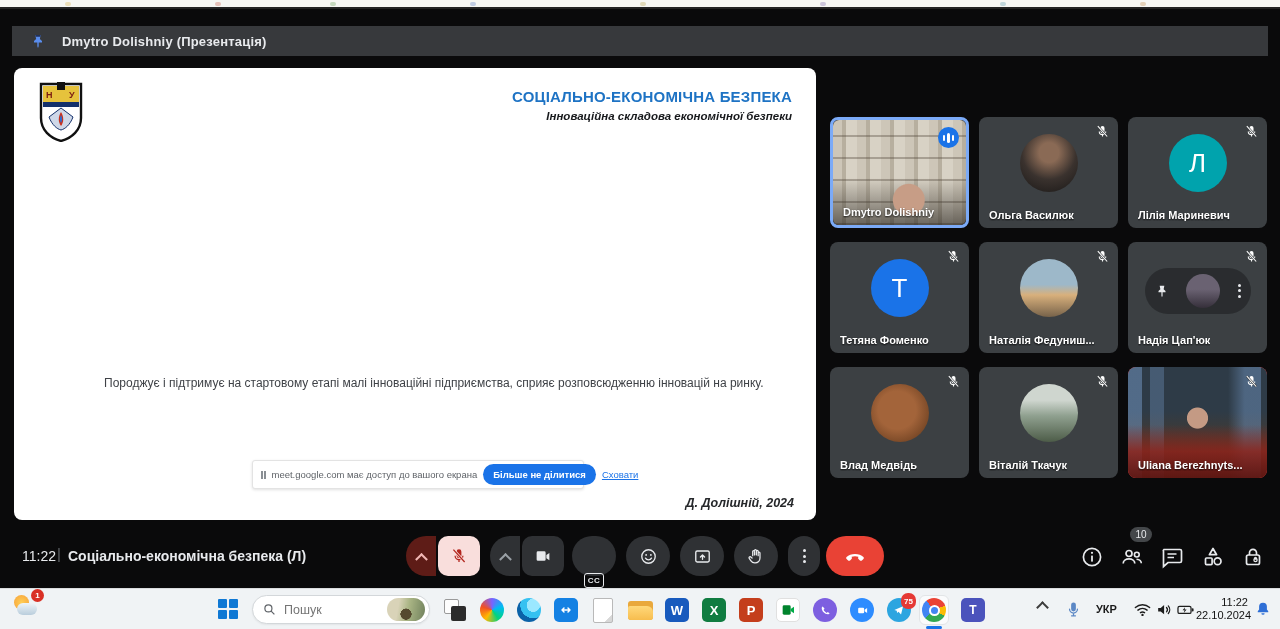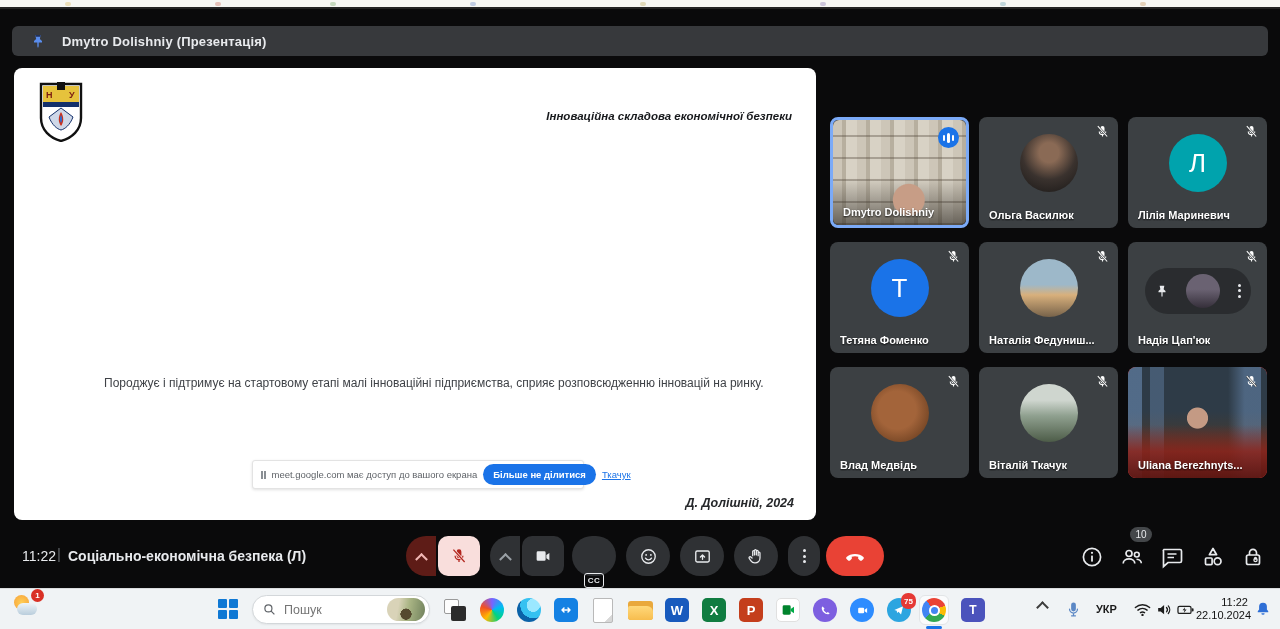--- a/index.html
+++ b/index.html
@@ -9,21 +9,21 @@
 
   
   .tabstrip { position:absolute; left:0; top:0; width:1280px; height:9px;
               background:#f6f6f3; border-bottom:2px solid #232323; }
   .tabdot { position:absolute; top:2px; width:6px; height:4px; border-radius:2px; opacity:.35; }
 
   
   .meet-bg { position:absolute; left:0; top:11px; width:1280px; height:577px; background:#0a0a0b; }
 
   .pin-banner { position:absolute; left:12px; top:26px; width:1256px; height:30px;
-                background:#37393c; border-radius:6px; display:flex; align-items:center;
+                background:#37393c; border-radius:0; display:flex; align-items:center;
                 padding-left:18px; gap:16px; }
   .pin-banner .title { color:#e8eaed; font-size:13px; font-weight:600; letter-spacing:.2px; }
 
   
   .slide { position:absolute; left:14px; top:68px; width:802px; height:452px;
            background:#ffffff; border-radius:8px; }
   .slide .emblem { position:absolute; left:24px; top:12px; }
   .slide-title { position:absolute; right:24px; top:20px; font-size:15px; font-weight:bold;
                  color:#1e73c4; letter-spacing:.2px; }
   .slide-sub { position:absolute; right:24px; top:42px; font-size:11.5px; font-style:italic;
@@ -216,31 +216,32 @@
       <path d="M3 4h40v34c0 12-9 20-20 23C12 58 3 50 3 38V4z" fill="#fff" stroke="#111" stroke-width="2.4"></path>
       <rect x="5" y="6" width="36" height="16" fill="#e6c23c"></rect>
       <rect x="19" y="2" width="8" height="8" fill="#111"></rect>
       <text x="8" y="18" font-size="9" font-weight="bold" fill="#7a1b12">Н</text>
       <text x="31" y="18" font-size="9" font-weight="bold" fill="#7a1b12">У</text>
       <rect x="5" y="22" width="36" height="5" fill="#13306b"></rect>
       <path d="M23 28l-12 9c3 8 8 12 12 13 4-1 9-5 12-13l-12-9z" fill="#cfd8e8" stroke="#13306b" stroke-width="1"></path>
       <path d="M23 32c-3 5-3 10 0 14 3-4 3-9 0-14z" fill="#c8311f"></path>
       <path d="M23 35c-1.4 2.8-1.4 5.6 0 8 1.4-2.4 1.4-5.2 0-8z" fill="#2a6fd4"></path>
     </svg>
+    <div class="slide-title">СОЦІАЛЬНО-ЕКОНОМІЧНА БЕЗПЕКА</div>
     <div class="slide-sub">Інноваційна складова економічної безпеки</div>
     <p class="slide-p2">Породжує і підтримує на стартовому етапі малі інноваційні підприємства, сприяє розповсюдженню інновацій на ринку.</p>
 
     <div class="share-notice">
       <span class="pause-ic">
           <i></i>
           <i></i>
         </span>
       <span class="share-msg">meet.google.com має доступ до вашого екрана</span>
       <button class="stop-share-btn">Більше не ділитися</button>
-      <a class="hide-link">Ткачук</a>
+      <a class="hide-link">Сховати</a>
     </div>
 
     <div class="credit">Д. Долішній, 2024</div>
   </div>
 
   <div class="tile t1">
     <div class="vid"></div>
     <div class="speak-ind">
       <i style="height:6px"></i>
         <i style="height:10px"></i>

